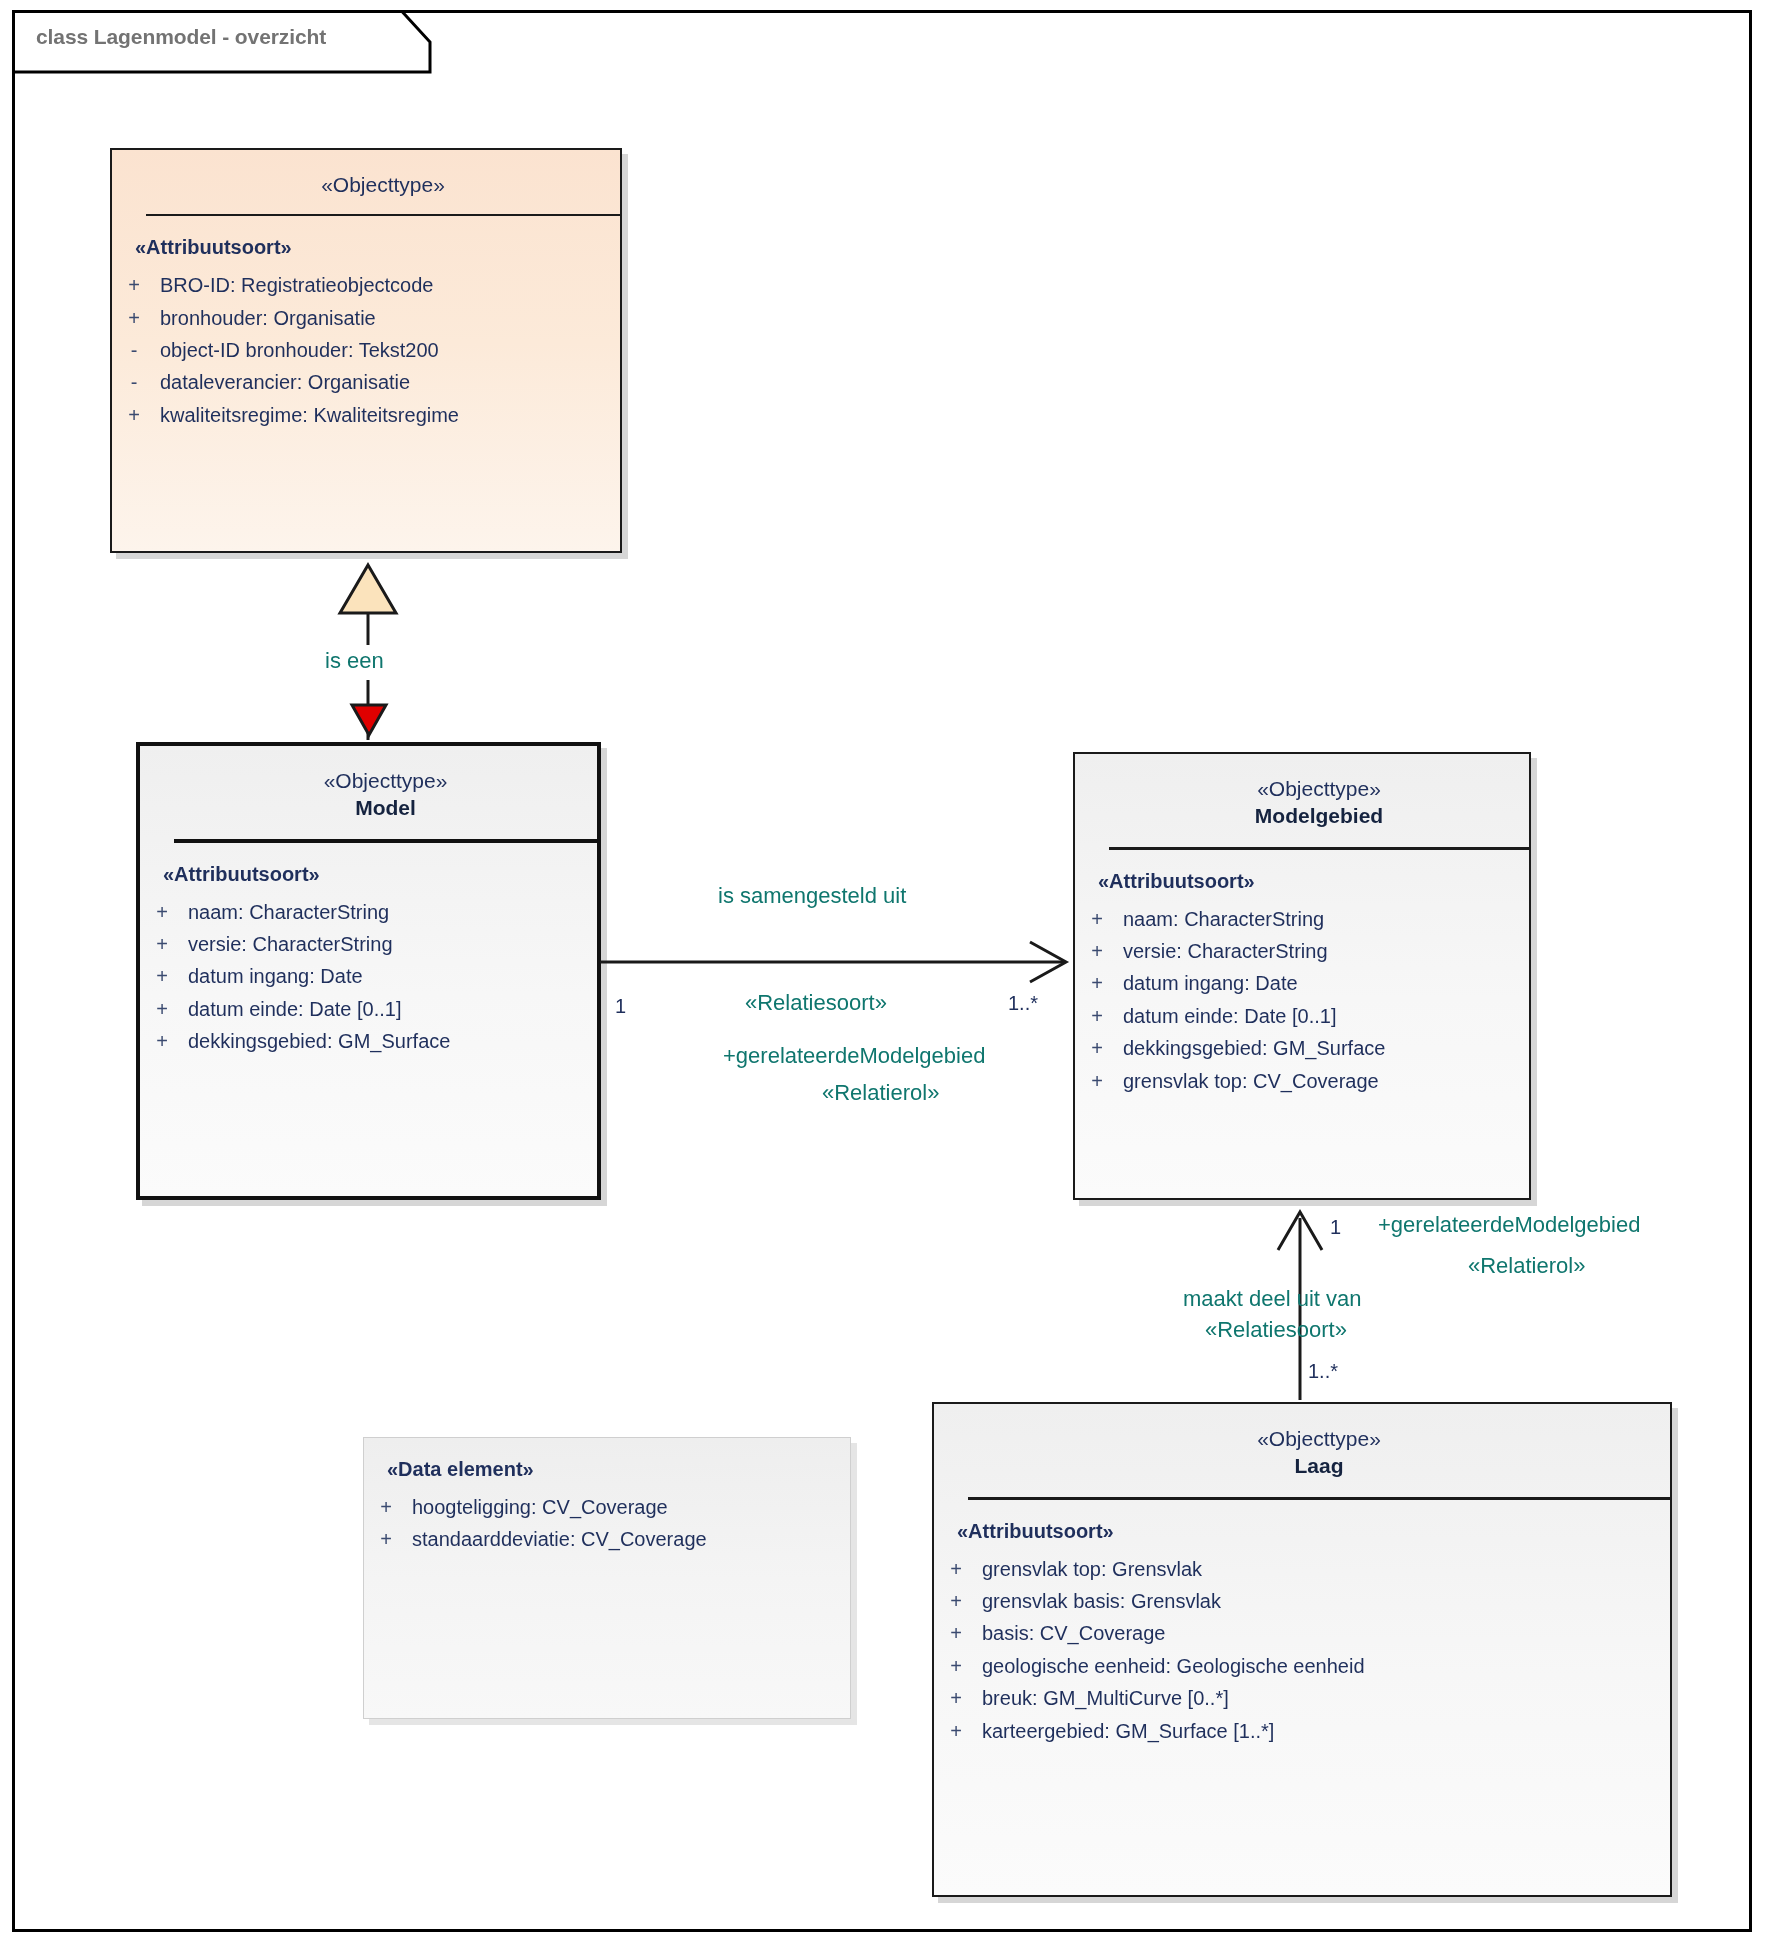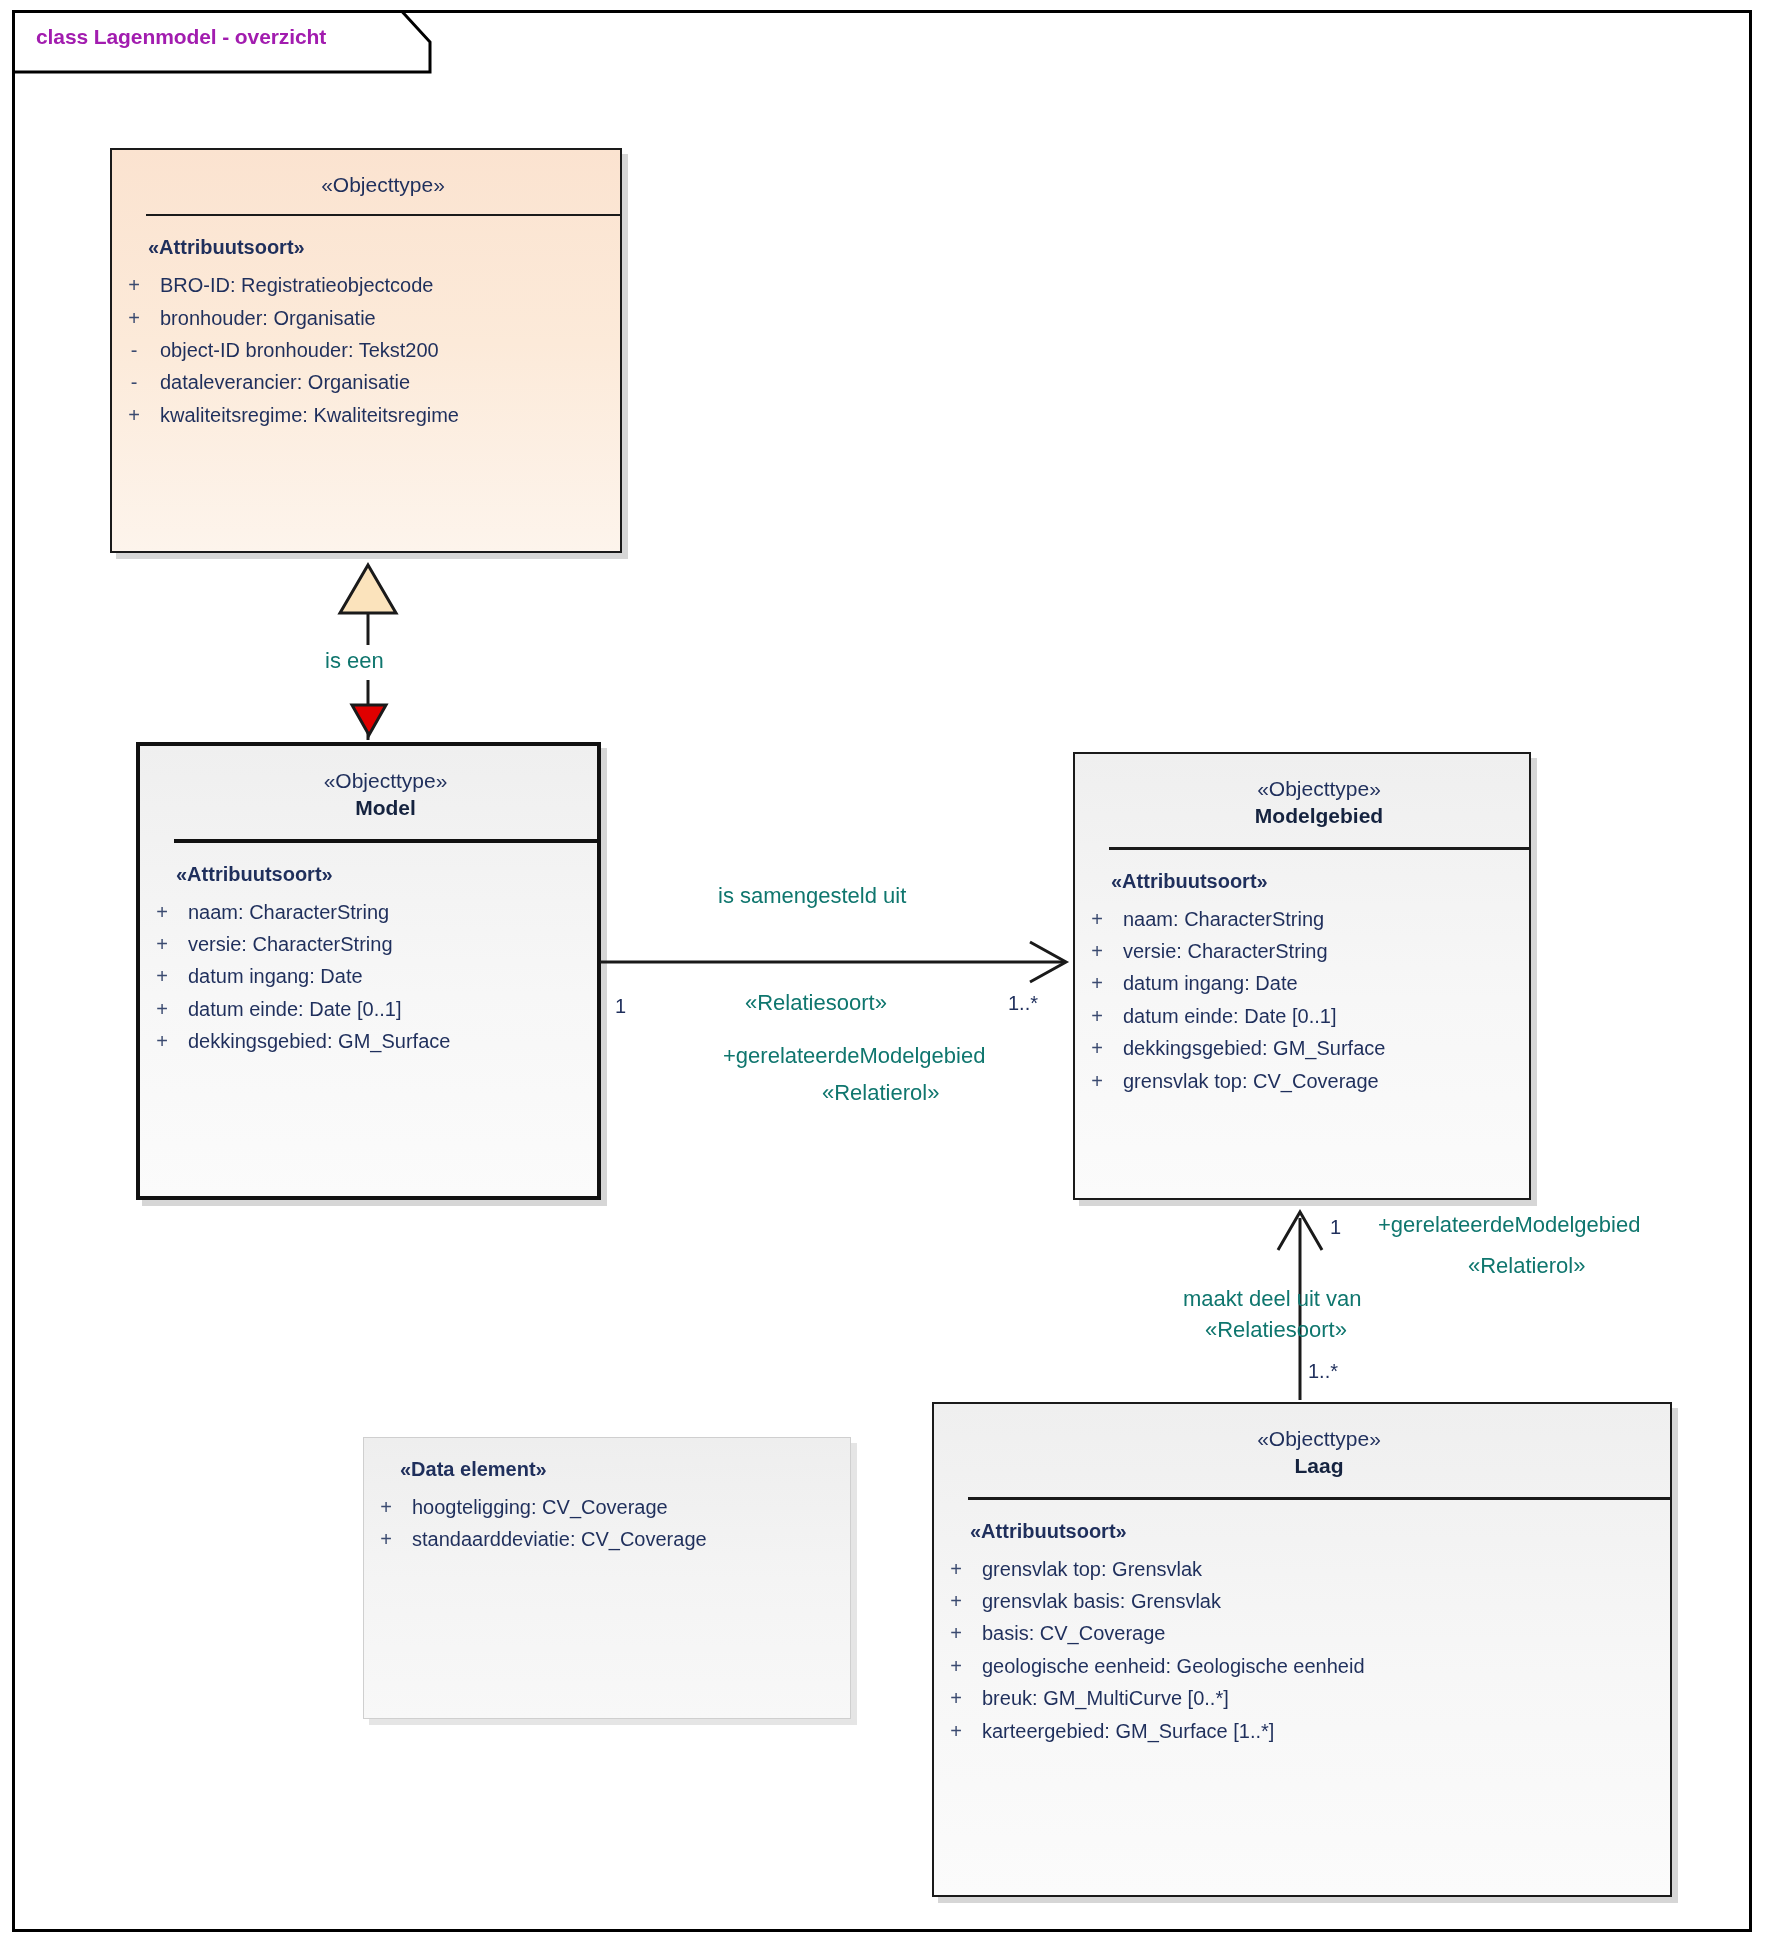--- a/index.html
+++ b/index.html
@@ -35,21 +35,21 @@
     height: 62px;
     box-sizing: border-box;
   }
   .frame-tab svg { display: block; }
   .frame-title {
     position: absolute;
     left: 36px;
     top: 25px;
     font-size: 21px;
     font-weight: bold;
-    color: #a21caf;
+    color: #737373;
     white-space: nowrap;
     letter-spacing: -0.1px;
   }
 
   
   .uml {
     position: absolute;
     box-sizing: border-box;
     background: #f2f2f2;
   }
@@ -94,21 +94,21 @@
     white-space: nowrap;
   }
   .uml .attrs {
     flex: 1 1 auto;
     padding: 20px 0 12px 0;
   }
   .uml .attr-stereo {
     font-size: 20px;
     color: #1f2f5c;
     font-weight: bold;
-    padding-left: 36px;
+    padding-left: 23px;
     margin-bottom: 10px;
     white-space: nowrap;
   }
   .uml .attr {
     display: flex;
     align-items: baseline;
     font-size: 20px;
     color: #1f2f5c;
     line-height: 1.62;
     white-space: nowrap;

